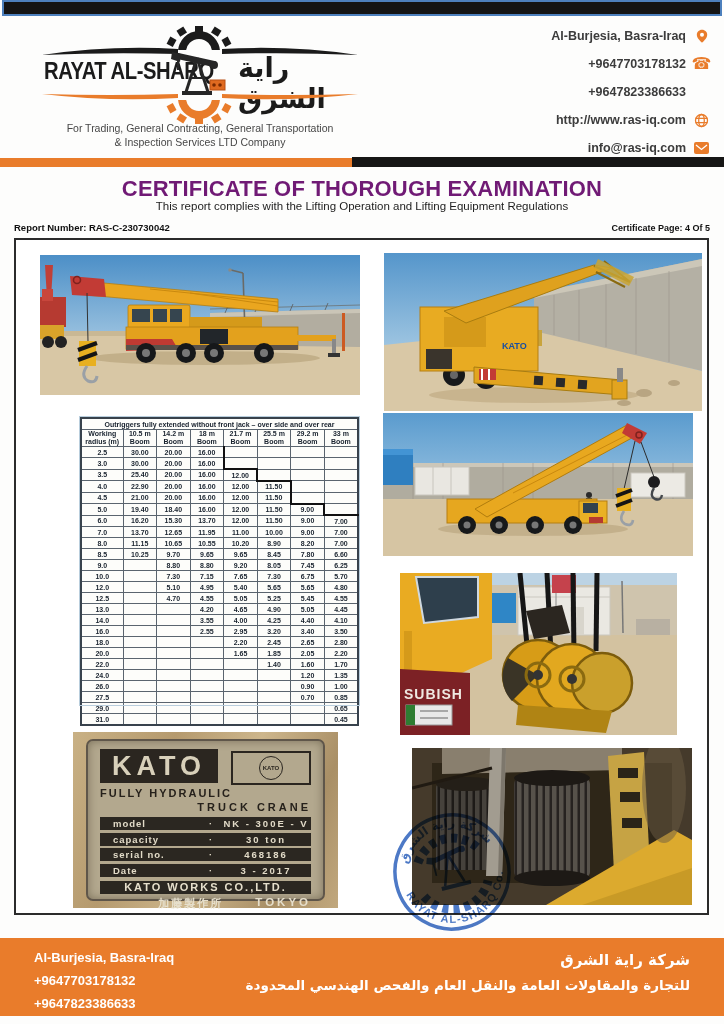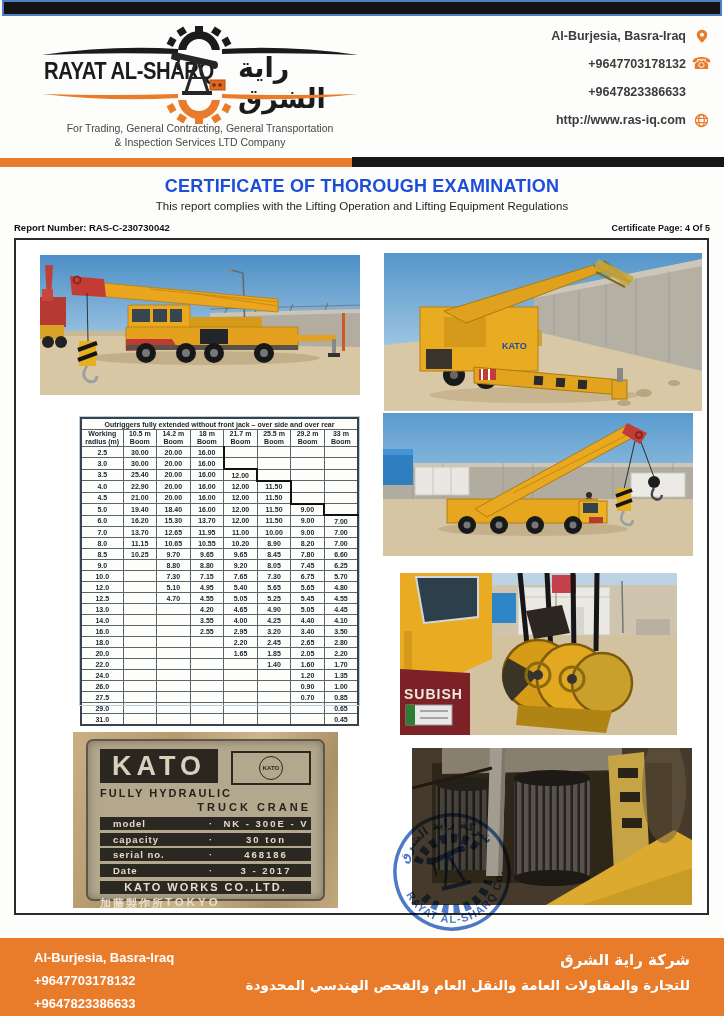--- a/index.html
+++ b/index.html
@@ -25,21 +25,21 @@
   .c-row{display:flex;justify-content:flex-end;align-items:center;height:28px;gap:7px;}
   .c-text{font-size:12.5px;font-weight:600;color:#3c3c3c;}
   .c-ico{width:17px;height:17px;display:flex;align-items:center;justify-content:center;}
   .phone-glyph{font-family:"DejaVu Sans",sans-serif;font-size:16px;color:#E97C2B;line-height:1;}
 
   
   .div-orange{position:absolute;left:0;top:158px;width:352px;height:9px;background:#E97C2B;}
   .div-black{position:absolute;left:352px;top:157px;width:372px;height:10px;background:#161616;}
 
   .cert-title{position:absolute;left:0;top:176px;width:724px;text-align:center;
-              font-size:18px;font-weight:800;color:#1d4ed8;letter-spacing:.2px;}
+              font-size:22px;font-weight:800;color:#701a75;letter-spacing:.2px;}
   .cert-sub{position:absolute;left:0;top:200px;width:724px;text-align:center;font-size:11.5px;color:#1e1e1e;}
   .report-left{position:absolute;left:14px;top:222px;font-size:9.5px;font-weight:700;color:#111;}
   .report-right{position:absolute;right:14px;top:223px;font-size:9px;font-weight:600;color:#111;}
 
   .content-box{position:absolute;left:14px;top:238px;width:695px;height:677px;
                border:2px solid #2b2b2b;box-sizing:border-box;background:#fff;}
 
   .photo{position:absolute;overflow:hidden;}
   .photo svg{display:block;width:100%;height:100%;}
 
@@ -70,21 +70,21 @@
   .plate-sub2{position:absolute;right:12px;top:60px;font-size:11px;font-weight:800;letter-spacing:3px;color:#26211b;}
   .plate-fields{position:absolute;left:12px;top:76px;right:12px;}
   .pf-row{height:13px;margin-bottom:2.5px;background:#2b2721;color:#e2dbc8;display:flex;align-items:center;
           font-size:9.5px;font-weight:700;letter-spacing:1px;}
   .pf-l{width:88px;padding-left:13px;}
   .pf-d{width:20px;text-align:center;}
   .pf-v{flex:1;text-align:center;letter-spacing:2px;}
   .plate-maker{position:absolute;left:12px;right:12px;top:140px;height:13px;background:#2b2721;color:#e6dfcc;
                text-align:center;font-size:11px;font-weight:800;letter-spacing:2px;line-height:13px;}
   .plate-maker2{position:absolute;left:12px;right:12px;top:145px;height:16px;color:#e6dfcc;
-                display:flex;justify-content:flex-start;padding-top:10px;font-weight:800;}
+                display:flex;justify-content:flex-end;padding-top:10px;font-weight:800;gap:32px;}
   .plate-jp{font-family:"DejaVu Sans",sans-serif;font-size:11px;letter-spacing:2px;}
   .plate-city{font-size:11.5px;letter-spacing:3px;}
 
   
   .stamp{position:absolute;left:390px;top:810px;width:124px;height:124px;transform:rotate(-14deg);
          opacity:.93;mix-blend-mode:multiply;pointer-events:none;}
 
   
   .footer{position:absolute;left:0;top:938px;width:724px;height:78px;background:#E97C2B;color:#fff;}
   .f-left{position:absolute;left:34px;top:8px;font-size:13px;font-weight:600;line-height:23px;}
@@ -172,20 +172,29 @@
     <div class="c-row">
       <span class="c-text">http://www.ras-iq.com</span>
       <span class="c-ico">
         <svg viewBox="0 0 14 14" width="15" height="15">
             <g stroke="#E97C2B" fill="none" stroke-width="1.2">
               <circle cx="7" cy="7" r="5.6"></circle>
               <ellipse cx="7" cy="7" rx="2.6" ry="5.6"></ellipse>
               <line x1="1.4" y1="5" x2="12.6" y2="5"></line>
               <line x1="1.4" y1="9" x2="12.6" y2="9"></line>
             </g>
+          </svg>
+      </span>
+    </div>
+    <div class="c-row">
+      <span class="c-text">info@ras-iq.com</span>
+      <span class="c-ico">
+        <svg viewBox="0 0 15 12" width="15" height="12">
+            <rect width="15" height="12" rx="2" fill="#E97C2B"></rect>
+            <polyline points="2,3 7.5,7.5 13,3" fill="none" stroke="#fff" stroke-width="1.3"></polyline>
           </svg>
       </span>
     </div>
   </div>
 
   <div class="div-orange"></div>
   <div class="div-black"></div>
 
   <div class="cert-title">CERTIFICATE OF THOROUGH EXAMINATION</div>
   <div class="cert-sub">This report complies with the Lifting Operation and Lifting Equipment Regulations</div>

